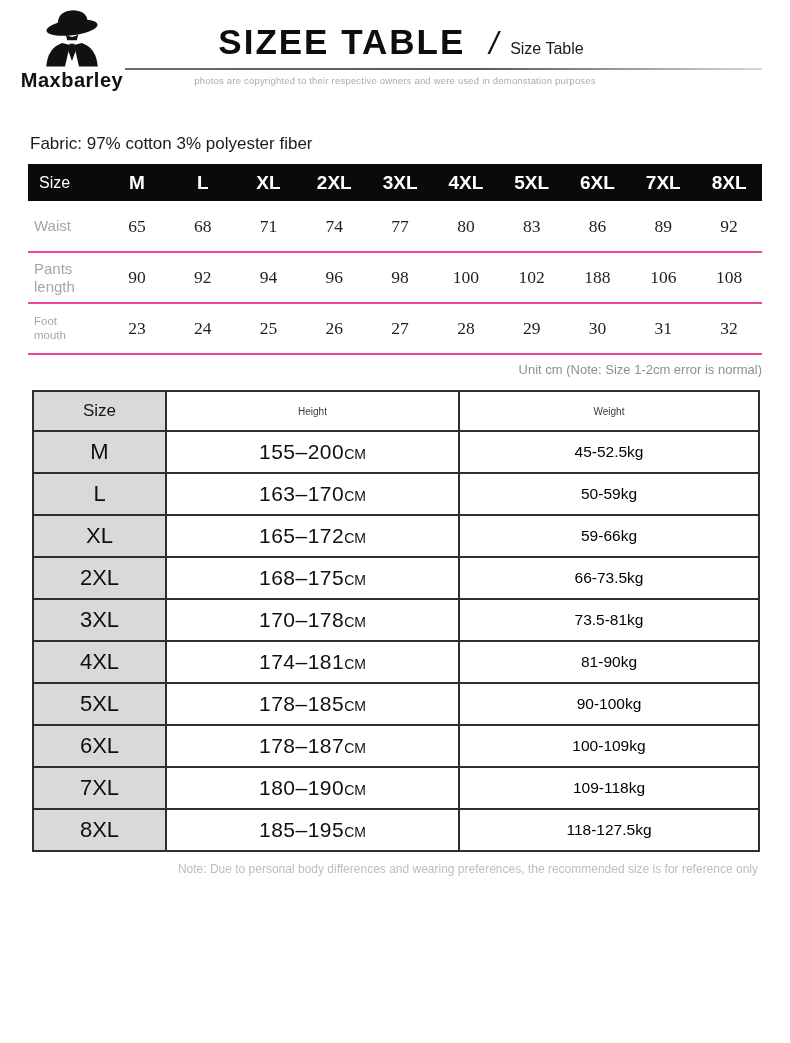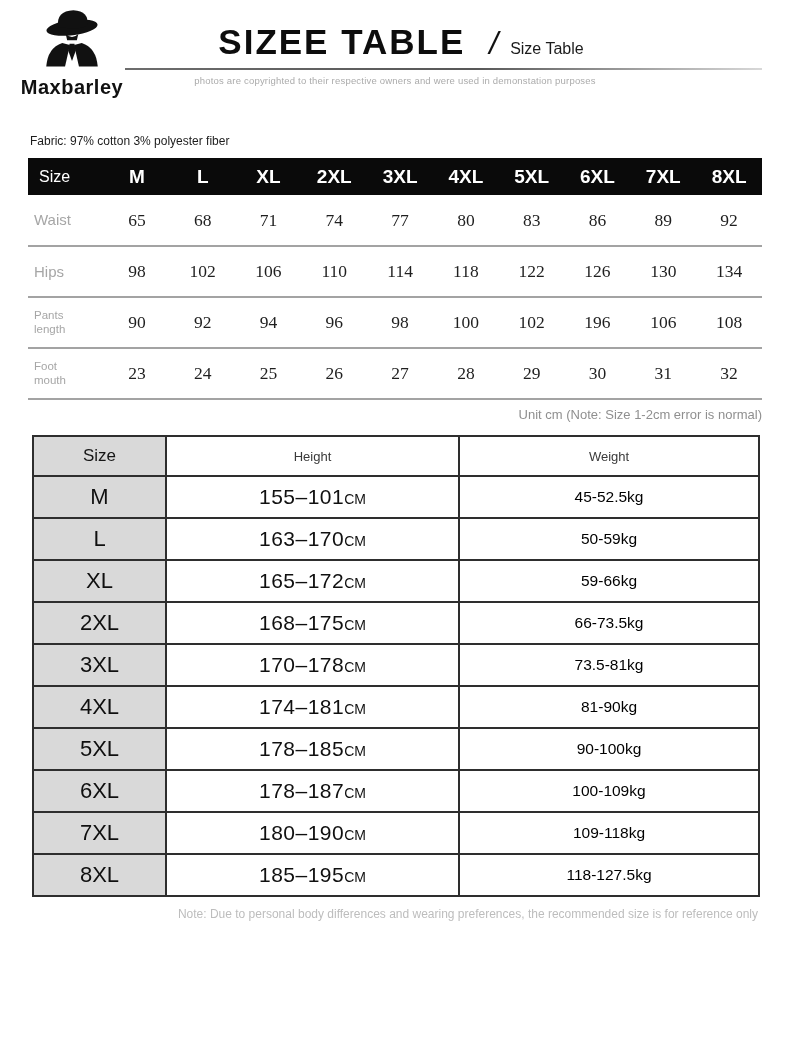--- a/index.html
+++ b/index.html
@@ -10,60 +10,60 @@
     font-family: "Liberation Sans", sans-serif;
     color: #222;
     overflow: hidden;
     position: relative;
   }
 
   
   .header { position: relative; height: 112px; }
   .logo { position: absolute; left: 16px; top: 4px; width: 112px; text-align: center; }
   .logo svg { width: 74px; height: 64px; display: block; margin: 0 auto; }
-  .brand-name { font-size: 20px; font-weight: bold; letter-spacing: .5px; color: #111; margin-top: 8px; }
+  .brand-name { font-size: 20px; font-weight: bold; letter-spacing: .5px; color: #111; margin-top: 1px; }
 
   .title-block { position: absolute; left: 0; right: 0; top: 22px; text-align: center; white-space: nowrap; margin-left: 12px; }
   .title-block h1 { display: inline; font-size: 35px; font-weight: bold; letter-spacing: 2px; color: #0d0d0d; margin: 0; }
   .title-slash { font-size: 32px; font-weight: normal; color: #111; margin: 0 12px 0 24px; font-style: italic; }
   .title-sub { font-size: 16px; color: #1b1b1b; }
 
   .header-rule { position: absolute; top: 68px; left: 125px; right: 28px; height: 2px;
     background: linear-gradient(to right, #6d6d6d, #575757 55%, #d8d8d8 100%); }
   .copyright { position: absolute; top: 75px; left: 0; right: 0; text-align: center;
     font-size: 9.5px; color: #ababab; letter-spacing: .2px; }
 
   
-  .fabric { margin: 22px 0 0 30px; font-size: 12px; color: #1c1c1c; }
+  .fabric { margin: 22px 0 0 30px; font-size: 17px; color: #1c1c1c; }
 
   
   table.t1 { border-collapse: collapse; table-layout: fixed; width: 734px; margin: 10px 0 0 28px; }
   .t1 col.label-col { width: 76px; }
   .t1 thead th { background: #0a0a0a; color: #ffffff; height: 37px; font-size: 19px; font-weight: bold; text-align: center; padding: 0; }
   .t1 thead th.first { text-align: left; padding-left: 11px; font-size: 16px; font-weight: normal; }
-  .t1 tbody tr { height: 51px; border-bottom: 2px solid #a3a3a3; }
+  .t1 tbody tr { height: 51px; border-bottom: 2px solid #ec4899; }
   .t1 tbody th { text-align: left; padding-left: 6px; font-weight: normal; color: #a6a6a6;
     font-size: 15px; line-height: 1.15; white-space: pre-line; }
   .t1 tbody tr:nth-of-type(3) th, .t1 tbody tr:nth-of-type(4) th { font-size: 11.5px; }
   .t1 tbody td { text-align: center; font-size: 17.5px; color: #1f1f1f; font-family: Liberation Serif, serif; }
 
   .unit-note { width: 734px; margin: 7px 0 0 28px; text-align: right; font-size: 13px; color: #8f8f8f; }
 
   
   .section-head { margin: 28px 0 0 32px; }
   .section-head h2 { display: inline-block; margin: 0; font-size: 24px; font-weight: normal;
     color: #0f0f0f; border-bottom: 2px solid #1d1d1d; padding-bottom: 4px; letter-spacing: .3px; }
   .section-sub { font-size: 13.5px; color: #1b1b1b; margin-left: 12px; vertical-align: 6px; }
 
   table.t2 { border-collapse: collapse; table-layout: fixed; width: 726px; margin: 13px 0 0 32px; }
   .t2 th, .t2 td { border: 2px solid #2e2e2e; padding: 0; }
   .t2 thead tr { height: 40px; }
   .t2 tbody tr { height: 42px; }
   .t2 thead th.size-head { background: #d9d9d9; font-size: 17px; font-weight: normal; color: #161616; }
-  .t2 thead th { background: #ffffff; font-size: 13px; font-weight: normal; color: #3a3a3a; text-align: center; }
+  .t2 thead th { background: #ffffff; font-size: 10px; font-weight: normal; color: #3a3a3a; text-align: center; }
   .t2 tbody th.size-cell { background: #d9d9d9; font-size: 22px; font-weight: normal; color: #0f0f0f; text-align: center; }
   .t2 td.height-cell { text-align: center; font-size: 21px; color: #101010; letter-spacing: .5px; }
   .t2 td.height-cell .unit { font-size: 14px; letter-spacing: 0; }
   .t2 td.weight-cell { text-align: center; font-size: 15.5px; color: #000000; }
 
   .footer-note { width: 726px; margin: 10px 0 14px 32px; text-align: right; font-size: 12px; color: #bdbdbd; }
 </style>
 </head>
 <body>
 
@@ -132,45 +132,32 @@
           <td>71</td>
           <td>74</td>
           <td>77</td>
           <td>80</td>
           <td>83</td>
           <td>86</td>
           <td>89</td>
           <td>92</td>
         </tr>
 
-        <tr>
-          <th>Hips</th>
-          <td>98</td>
-          <td>102</td>
-          <td>106</td>
-          <td>110</td>
-          <td>114</td>
-          <td>118</td>
-          <td>122</td>
-          <td>126</td>
-          <td>130</td>
-          <td>134</td>
-        </tr>
 
         <tr>
           <th>Pants
 length</th>
           <td>90</td>
           <td>92</td>
           <td>94</td>
           <td>96</td>
           <td>98</td>
           <td>100</td>
           <td>102</td>
-          <td>196</td>
+          <td>188</td>
           <td>106</td>
           <td>108</td>
         </tr>
 
         <tr>
           <th>Foot
 mouth</th>
           <td>23</td>
           <td>24</td>
           <td>25</td>
@@ -199,21 +186,21 @@
       <tr>
         <th class="size-head">Size</th>
         <th>Height</th>
         <th>Weight</th>
       </tr>
     </thead>
     <tbody>
 
         <tr>
           <th class="size-cell">M</th>
-          <td class="height-cell"><span>155–101</span><span class="unit">CM</span></td>
+          <td class="height-cell"><span>155–200</span><span class="unit">CM</span></td>
           <td class="weight-cell">45-52.5kg</td>
         </tr>
 
         <tr>
           <th class="size-cell">L</th>
           <td class="height-cell"><span>163–170</span><span class="unit">CM</span></td>
           <td class="weight-cell">50-59kg</td>
         </tr>
 
         <tr>

